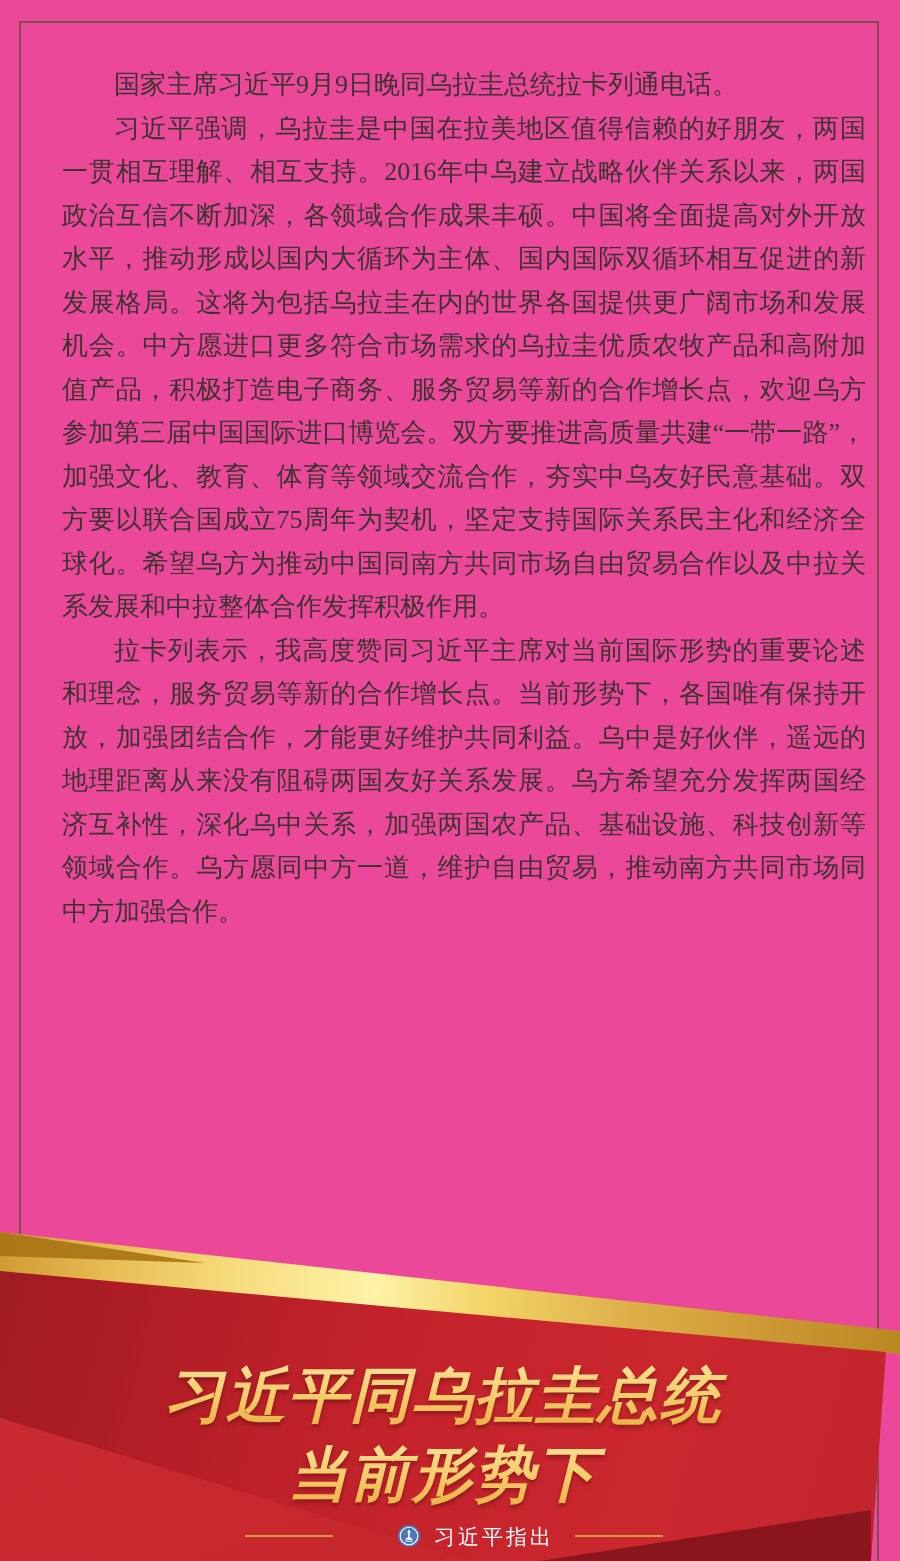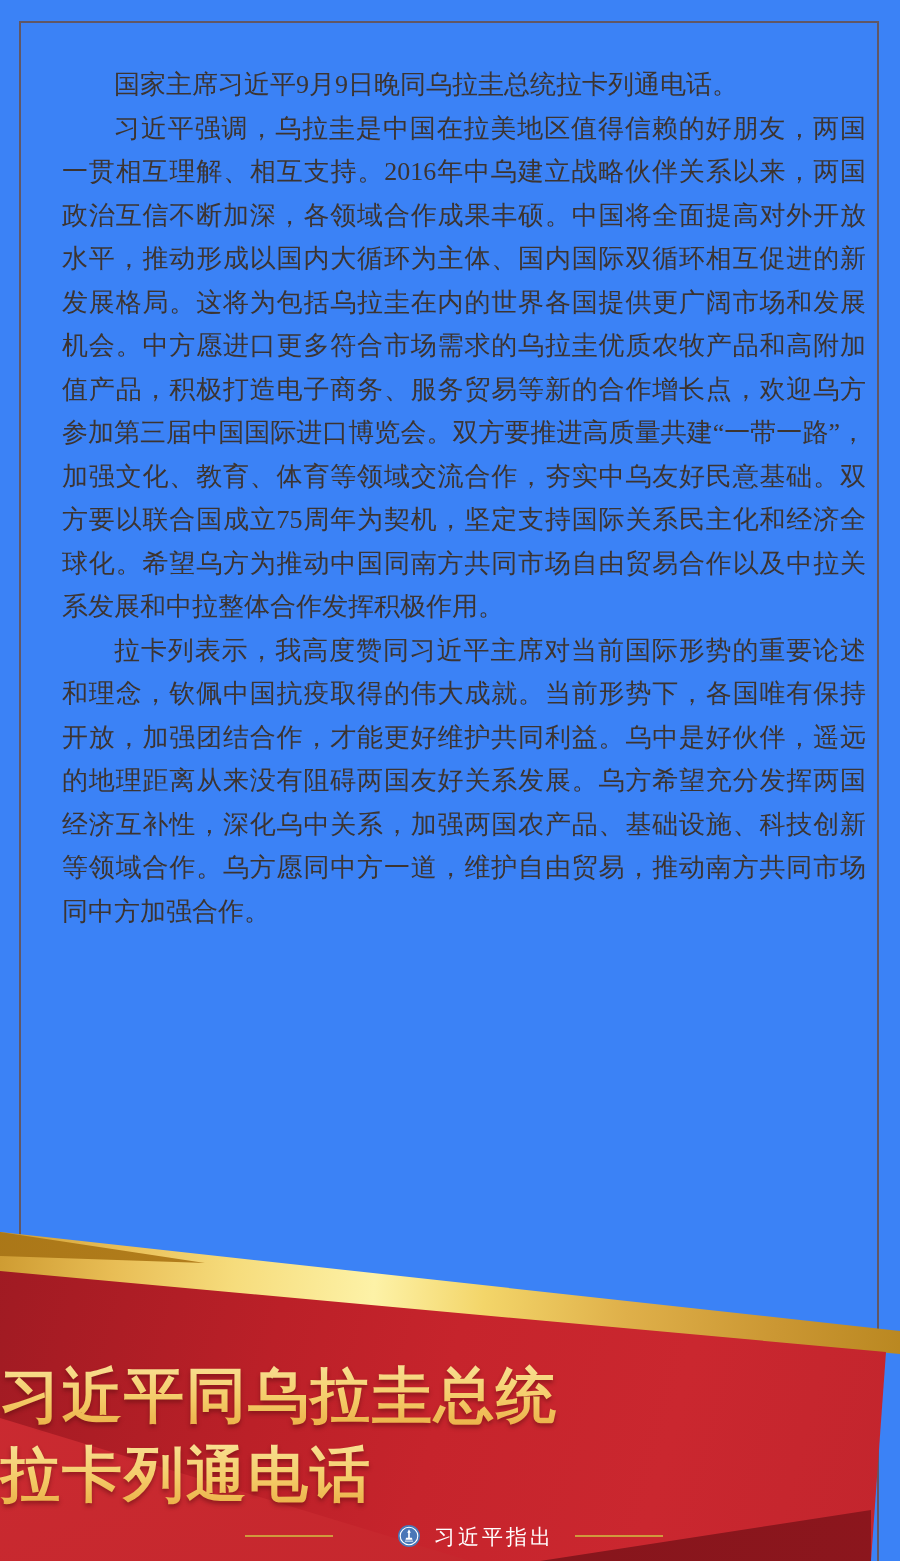--- a/index.html
+++ b/index.html
@@ -1,18 +1,18 @@
 <!DOCTYPE html>
 <html><head>
 <meta charset="utf-8">
 <style>
   html,body{margin:0;padding:0;background:#888;}
   .page{
     position:relative;width:900px;height:1561px;overflow:hidden;
-    background:#3b82f6;margin:0 auto;
+    background:#ec4899;margin:0 auto;
     font-family:"Liberation Serif","DejaVu Serif",serif;
   }
   .frame{
     position:absolute;left:19px;top:21px;width:860px;height:1600px;
     border:2px solid rgba(107,76,65,.8);box-sizing:border-box;
   }
   .article{
     position:absolute;left:62px;top:63px;width:804px;
     font-size:26px;line-height:43.5px;color:#3c3431;
     text-align:justify;
@@ -37,24 +37,25 @@
   }
   .banner-light{
     background:linear-gradient(160deg,#dd4046 0%,#d02f36 45%,#c4262c 100%);
     clip-path:polygon(0px 1418px,470px 1561px,0px 1561px);
   }
   .banner-dark{
     background:linear-gradient(100deg,#7c141a 0%,#8c161d 100%);
     clip-path:polygon(540px 1561px,871px 1510px,871px 1561px);
   }
   .title{
-    position:absolute;left:0;top:1357px;width:886px;
+    position:absolute;left:0;top:1357px;width:886px;text-align:center;
     font-weight:bold;font-size:60px;line-height:79px;letter-spacing:2px;
     color:#f2c25c;
     filter:drop-shadow(0px 3px 2px rgba(80,8,10,.45));
+    font-style:italic;
   }
   @supports (-webkit-background-clip:text){
     .title{
       background:repeating-linear-gradient(180deg,
         #f9e49b 0px,#f4cb68 42px,#e8a83e 79px);
       -webkit-background-clip:text;background-clip:text;color:transparent;
     }
   }
   .credit-line{
     position:absolute;top:1535px;width:88px;height:2px;background:#cf9a3d;
@@ -72,32 +73,32 @@
 </head>
 <body>
 
 <div class="page">
 
   <div class="frame"></div>
 
   <div class="article">
     <p>国家主席习近平9月9日晚同乌拉圭总统拉卡列通电话。</p>
     <p>习近平强调，乌拉圭是中国在拉美地区值得信赖的好朋友，两国一贯相互理解、相互支持。2016年中乌建立战略伙伴关系以来，两国政治互信不断加深，各领域合作成果丰硕。中国将全面提高对外开放水平，推动形成以国内大循环为主体、国内国际双循环相互促进的新发展格局。这将为包括乌拉圭在内的世界各国提供更广阔市场和发展机会。中方愿进口更多符合市场需求的乌拉圭优质农牧产品和高附加值产品，积极打造电子商务、服务贸易等新的合作增长点，欢迎乌方参加第三届中国国际进口博览会。双方要推进高质量共建“一带一路”，加强文化、教育、体育等领域交流合作，夯实中乌友好民意基础。双方要以联合国成立75周年为契机，坚定支持国际关系民主化和经济全球化。希望乌方为推动中国同南方共同市场自由贸易合作以及中拉关系发展和中拉整体合作发挥积极作用。</p>
-    <p>拉卡列表示，我高度赞同习近平主席对当前国际形势的重要论述和理念，钦佩中国抗疫取得的伟大成就。当前形势下，各国唯有保持开放，加强团结合作，才能更好维护共同利益。乌中是好伙伴，遥远的地理距离从来没有阻碍两国友好关系发展。乌方希望充分发挥两国经济互补性，深化乌中关系，加强两国农产品、基础设施、科技创新等领域合作。乌方愿同中方一道，维护自由贸易，推动南方共同市场同中方加强合作。</p>
+    <p>拉卡列表示，我高度赞同习近平主席对当前国际形势的重要论述和理念，服务贸易等新的合作增长点。当前形势下，各国唯有保持开放，加强团结合作，才能更好维护共同利益。乌中是好伙伴，遥远的地理距离从来没有阻碍两国友好关系发展。乌方希望充分发挥两国经济互补性，深化乌中关系，加强两国农产品、基础设施、科技创新等领域合作。乌方愿同中方一道，维护自由贸易，推动南方共同市场同中方加强合作。</p>
   </div>
 
   <div class="layer gold-ribbon"></div>
   <div class="layer gold-fold"></div>
   <div class="layer banner"></div>
   <div class="layer banner-light"></div>
   <div class="layer banner-dark"></div>
 
   <div class="title">
     <div>习近平同乌拉圭总统</div>
-    <div>拉卡列通电话</div>
+    <div>当前形势下</div>
   </div>
 
   <div class="credit-line left"></div>
   <div class="credit-line right"></div>
 
   <span class="logo">
     <svg viewBox="0 0 24 24" width="22" height="22" aria-hidden="true">
       <circle cx="12" cy="12" r="12" fill="#4a77b8"></circle>
       <circle cx="12" cy="12" r="9.6" fill="none" stroke="#ffffff" stroke-width="1.2"></circle>
       <path d="M12 4.6 L14 8.4 L12.9 8.4 L12.9 13.8 L15.2 13.8 L15.8 16.2 L8.2 16.2 L8.8 13.8 L11.1 13.8 L11.1 8.4 L10 8.4 Z" fill="#ffffff"></path>

